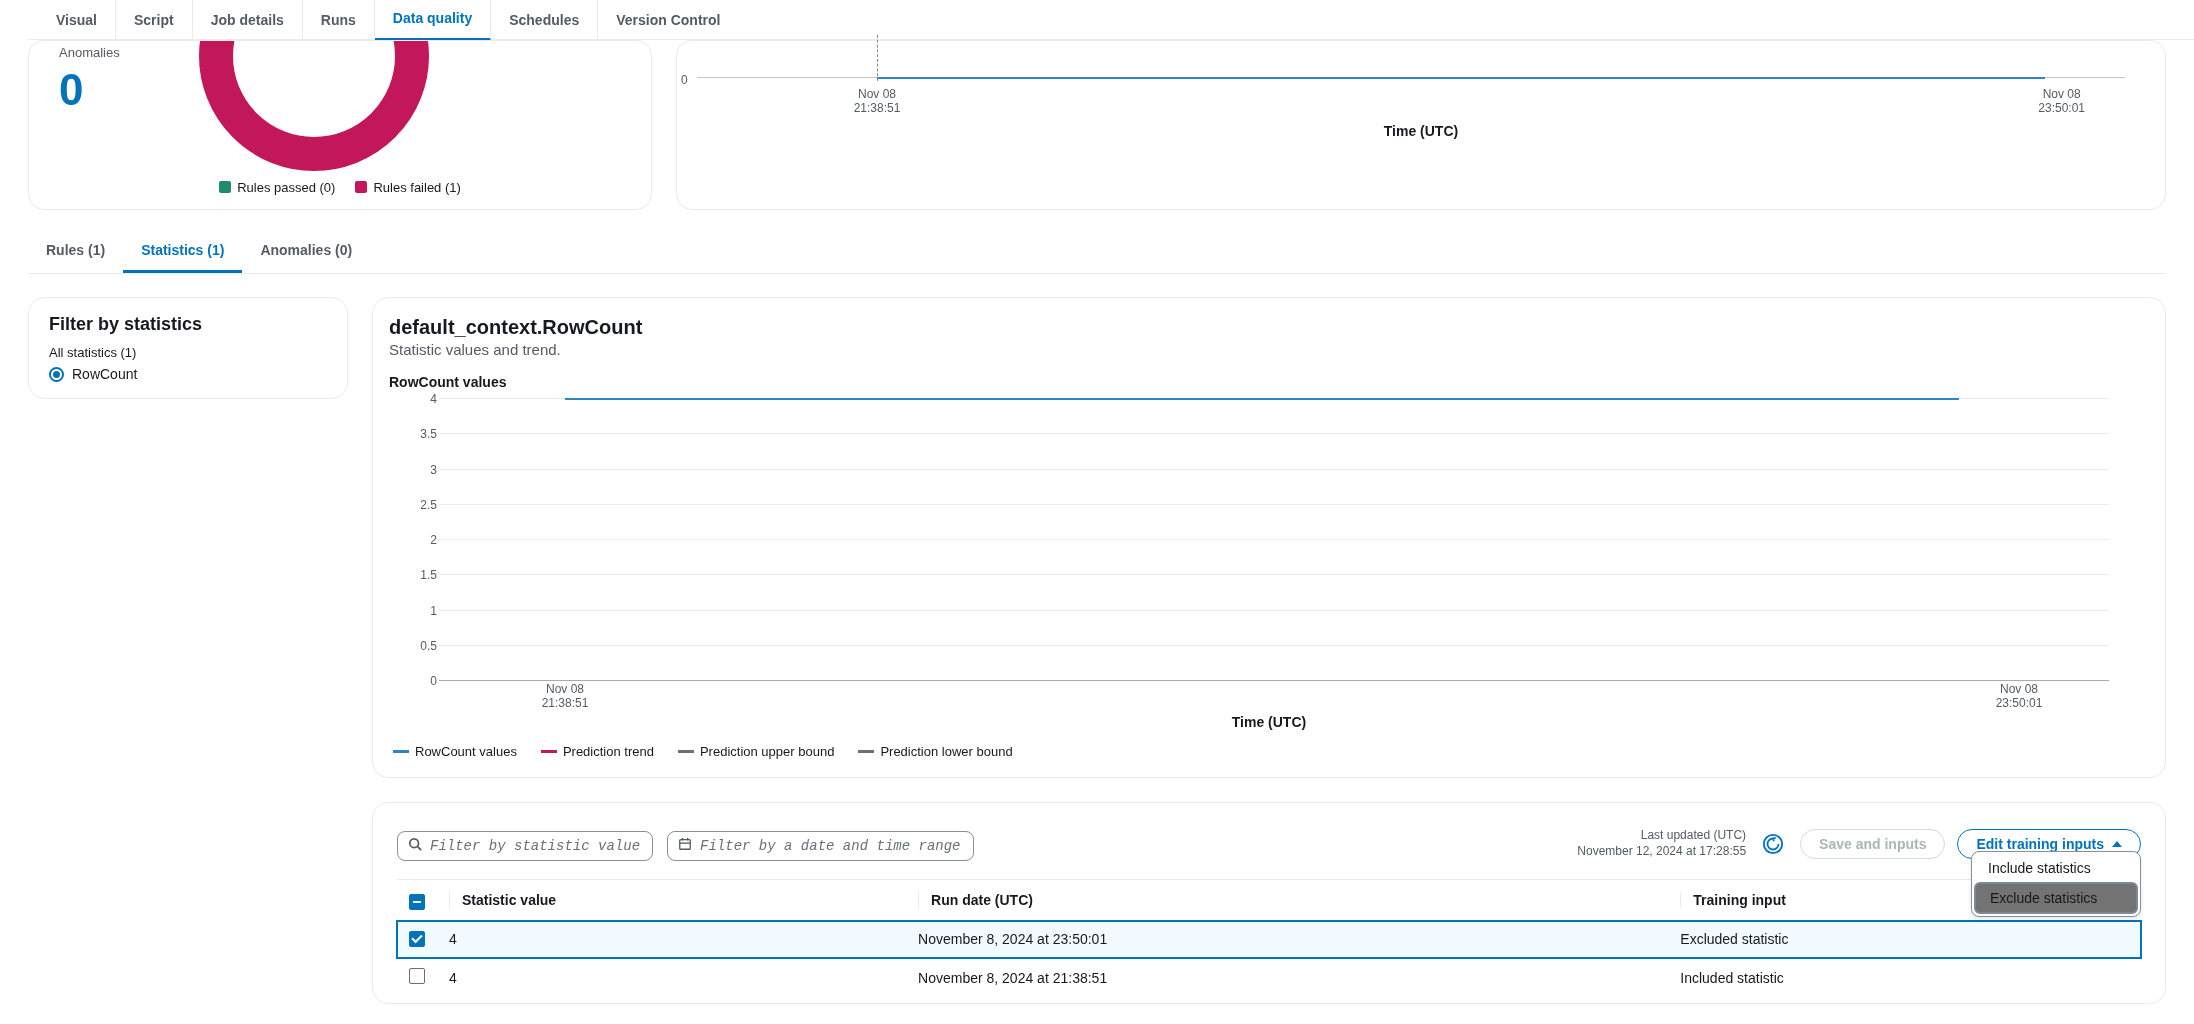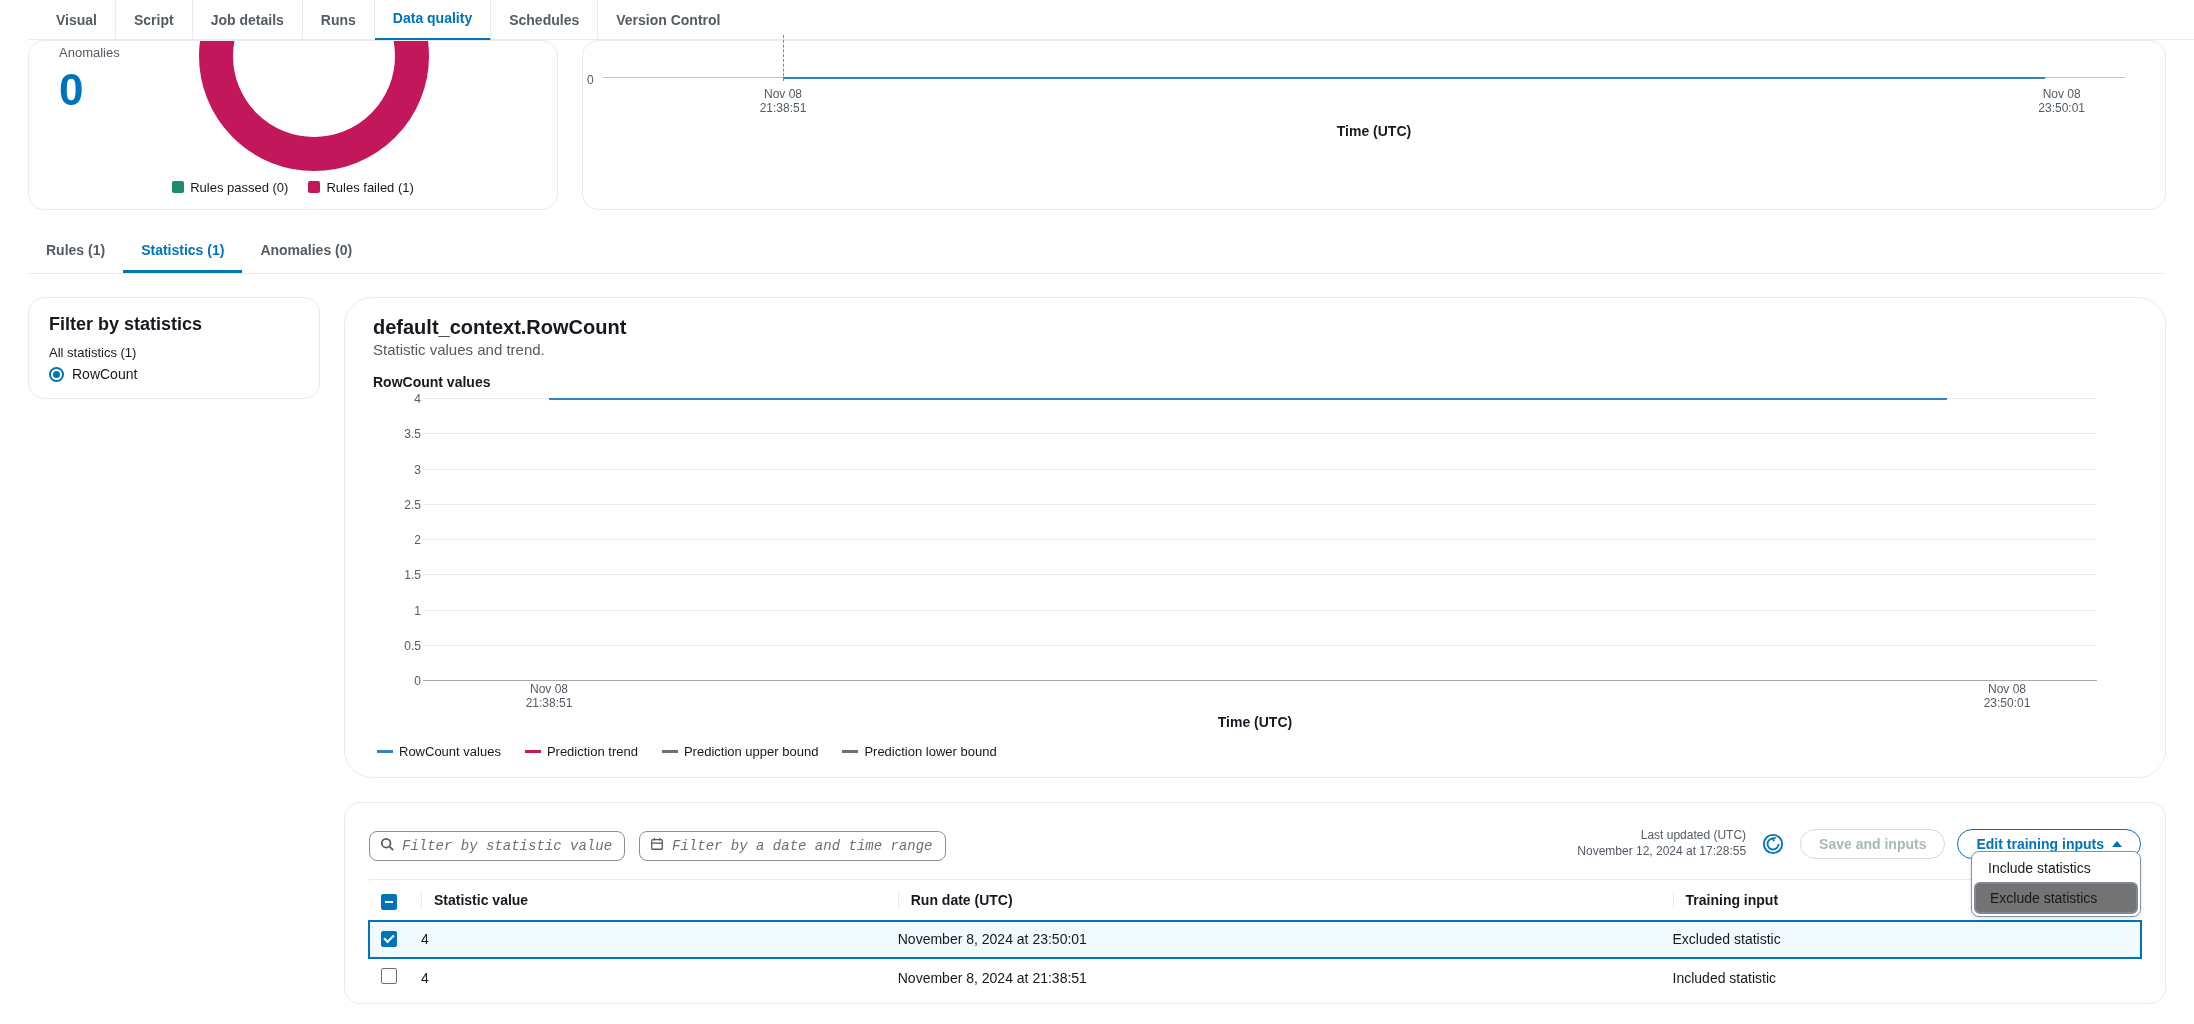--- a/index.html
+++ b/index.html
@@ -42,21 +42,21 @@
     gap: 24px;
     margin-bottom: 20px;
   }
 
   .card {
     border: 1px solid #e9ebed;
     border-radius: 16px;
     background: #fff;
     padding: 12px 20px;
   }
-  .card-a { width: 530px; height: 170px; position: relative; overflow: hidden; }
+  .card-a { width: 624px; height: 170px; position: relative; overflow: hidden; }
   .card-b { flex: 1; height: 170px; position: relative; }
 
   
   .anomalies-label { font-size: 13px; color: #545b64; position: absolute; top: 4px; left: 30px; }
   .anomalies-number { font-size: 44px; font-weight: 700; color: #0073bb; position: absolute; top: 24px; left: 30px; }
   .donut {
     position: absolute;
     top: -100px; left: 170px;
     width: 230px; height: 230px;
     border-radius: 50%;
@@ -94,31 +94,31 @@
     color: #0073bb; font-weight: 600; font-size: 14px; margin-bottom: 8px;
     cursor: pointer;
   }
   .chevron-left {
     width: 10px; height: 10px; border-left: 2px solid #0073bb; border-bottom: 2px solid #0073bb;
     transform: rotate(45deg);
   }
 
   .content-row { display: flex; gap: 24px; }
 
-  .filter-card { width: 292px; border: 1px solid #e9ebed; border-radius: 16px; padding: 16px 20px; align-self: flex-start; }
+  .filter-card { width: 320px; border: 1px solid #e9ebed; border-radius: 16px; padding: 16px 20px; align-self: flex-start; }
   .filter-card h3 { font-size: 18px; font-weight: 700; margin-bottom: 10px; }
   .filter-card .small { font-size: 13px; color: #16191f; margin-bottom: 6px; }
   .radio-row { display: flex; align-items: center; gap: 8px; font-size: 14px; }
   .radio {
     width: 15px; height: 15px; border-radius: 50%; border: 2px solid #0073bb;
     display: inline-flex; align-items: center; justify-content: center;
   }
   .radio .dot { width: 7px; height: 7px; border-radius: 50%; background: #0073bb; }
 
-  .main-card { flex: 1; border: 1px solid #e9ebed; border-radius: 28px; padding: 18px 28px; }
+  .main-card { flex: 1; border: 1px solid #e9ebed; border-radius: 16px; padding: 18px 16px; }
   .main-card h2 { font-size: 20px; font-weight: 700; }
   .subtitle { font-size: 15px; color: #545b64; margin-top: 2px; margin-bottom: 16px; }
   .chart-title { font-size: 14px; font-weight: 700; margin-bottom: 8px; }
 
   
   .chart-wrap { margin-bottom: 10px; }
   .chart { position: relative; height: 310px; margin-left: 20px; }
   .chart .plot { position: absolute; left: 30px; right: 40px; top: 0; bottom: 28px; }
   .chart .grid-line { position: absolute; left: 0; right: 0; border-top: 1px solid #ececec; }
   .chart .ylabel { position: absolute; left: -26px; font-size: 12px; color: #545b64; transform: translateY(-50%); text-align: right; width: 24px; }

